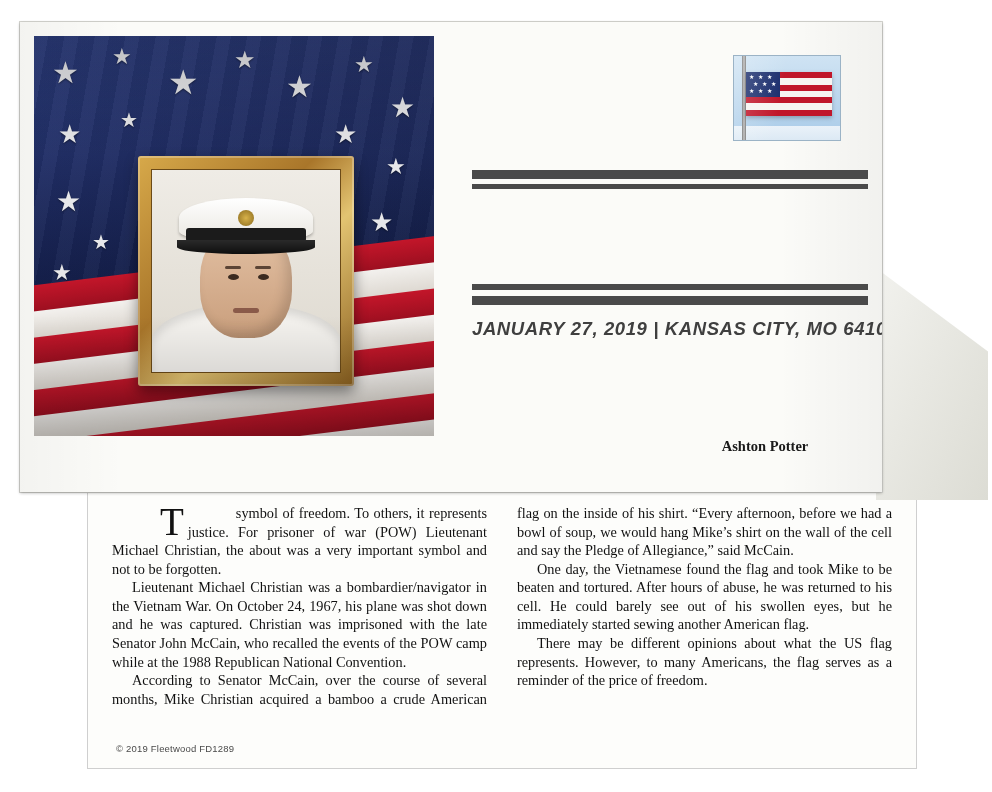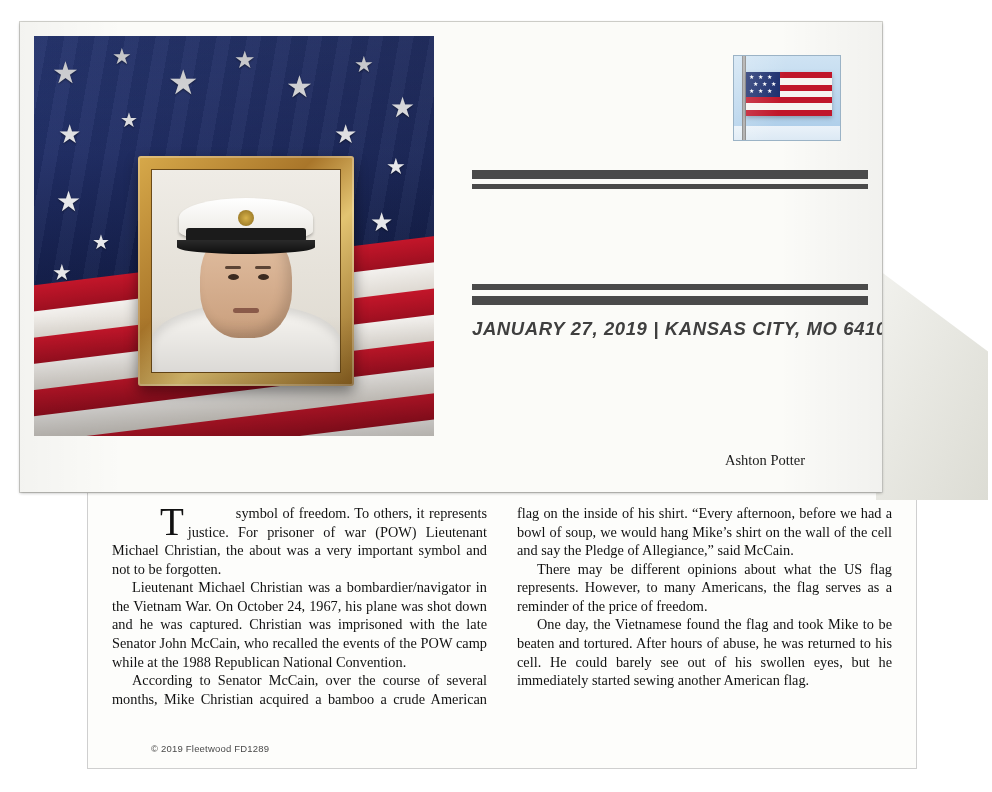--- a/index.html
+++ b/index.html
@@ -50,21 +50,20 @@
     font-family:"Liberation Serif", serif;
     color:#111;
   }
   .copyright{
     position:absolute;
     left:28px; bottom:14px;
     font-family:"Liberation Sans", sans-serif;
     font-size:9.5px;
     color:#4a4a4a;
     letter-spacing:.2px;
-    margin-left:35px;
   }
 
   
   .flap{
     position:absolute;
     left:876px; top:268px;
     width:112px; height:232px;
     background:linear-gradient(115deg,#f2f2ee 0%, #e8e8e2 45%, #dcdcd4 100%);
     clip-path:polygon(0 0, 100% 36%, 100% 100%, 0 100%);
     box-shadow:0 0 0 1px rgba(160,160,150,.55);
@@ -284,41 +283,42 @@
     font-style:italic;
     font-size:18.5px;
     letter-spacing:.6px;
     color:#3f3f3f;
     white-space:nowrap;
   }
 
   
   .publisher{
     position:absolute;
-    left:640px; top:428px;
+    left:640px; top:414px;
     width:210px;
     text-align:center;
     font-family:"Liberation Serif", serif;
     font-size:14.5px;
     line-height:1.5;
     color:#1a1a1a;
+    font-weight:bold;
   }
 </style>
 </head>
 <body>
 
 <div class="page">
 
   <div class="info-card">
     <div class="info-cols">
       <p class="first"><span class="dropcap">T</span><span>symbol of freedom.  To others, it represents justice.   For prisoner of war (POW) Lieutenant Michael Christian, the about was a very important symbol and not to be forgotten.</span></p>
       <p>Lieutenant Michael Christian was a bombardier/navigator in the Vietnam War.  On October 24, 1967, his plane was shot down and he was captured.  Christian was imprisoned with the late Senator John McCain, who recalled the events of the POW camp while at the 1988 Republican National Convention.</p>
       <p>According to Senator McCain, over the course of several months, Mike Christian acquired a bamboo a crude American flag on the inside of his shirt.  “Every afternoon, before we had a bowl of soup, we would hang Mike’s shirt on the wall of the cell and say the Pledge of Allegiance,” said McCain.</p>
+      <p>One day, the Vietnamese found the flag and took Mike to be beaten and tortured.  After hours of abuse, he was returned to his cell.  He could barely see out of his swollen eyes, but he immediately started sewing another American flag.</p>
       <p>There may be different opinions about what the US flag represents.  However, to many Americans, the flag serves as a reminder of the price of freedom.</p>
-      <p>One day, the Vietnamese found the flag and took Mike to be beaten and tortured.  After hours of abuse, he was returned to his cell.  He could barely see out of his swollen eyes, but he immediately started sewing another American flag.</p>
     </div>
     <div class="copyright">© 2019 Fleetwood   FD1289</div>
   </div>
 
   <div class="flap"></div>
 
   <div class="envelope">
 
     <div class="art">
       <div class="sky"></div>

